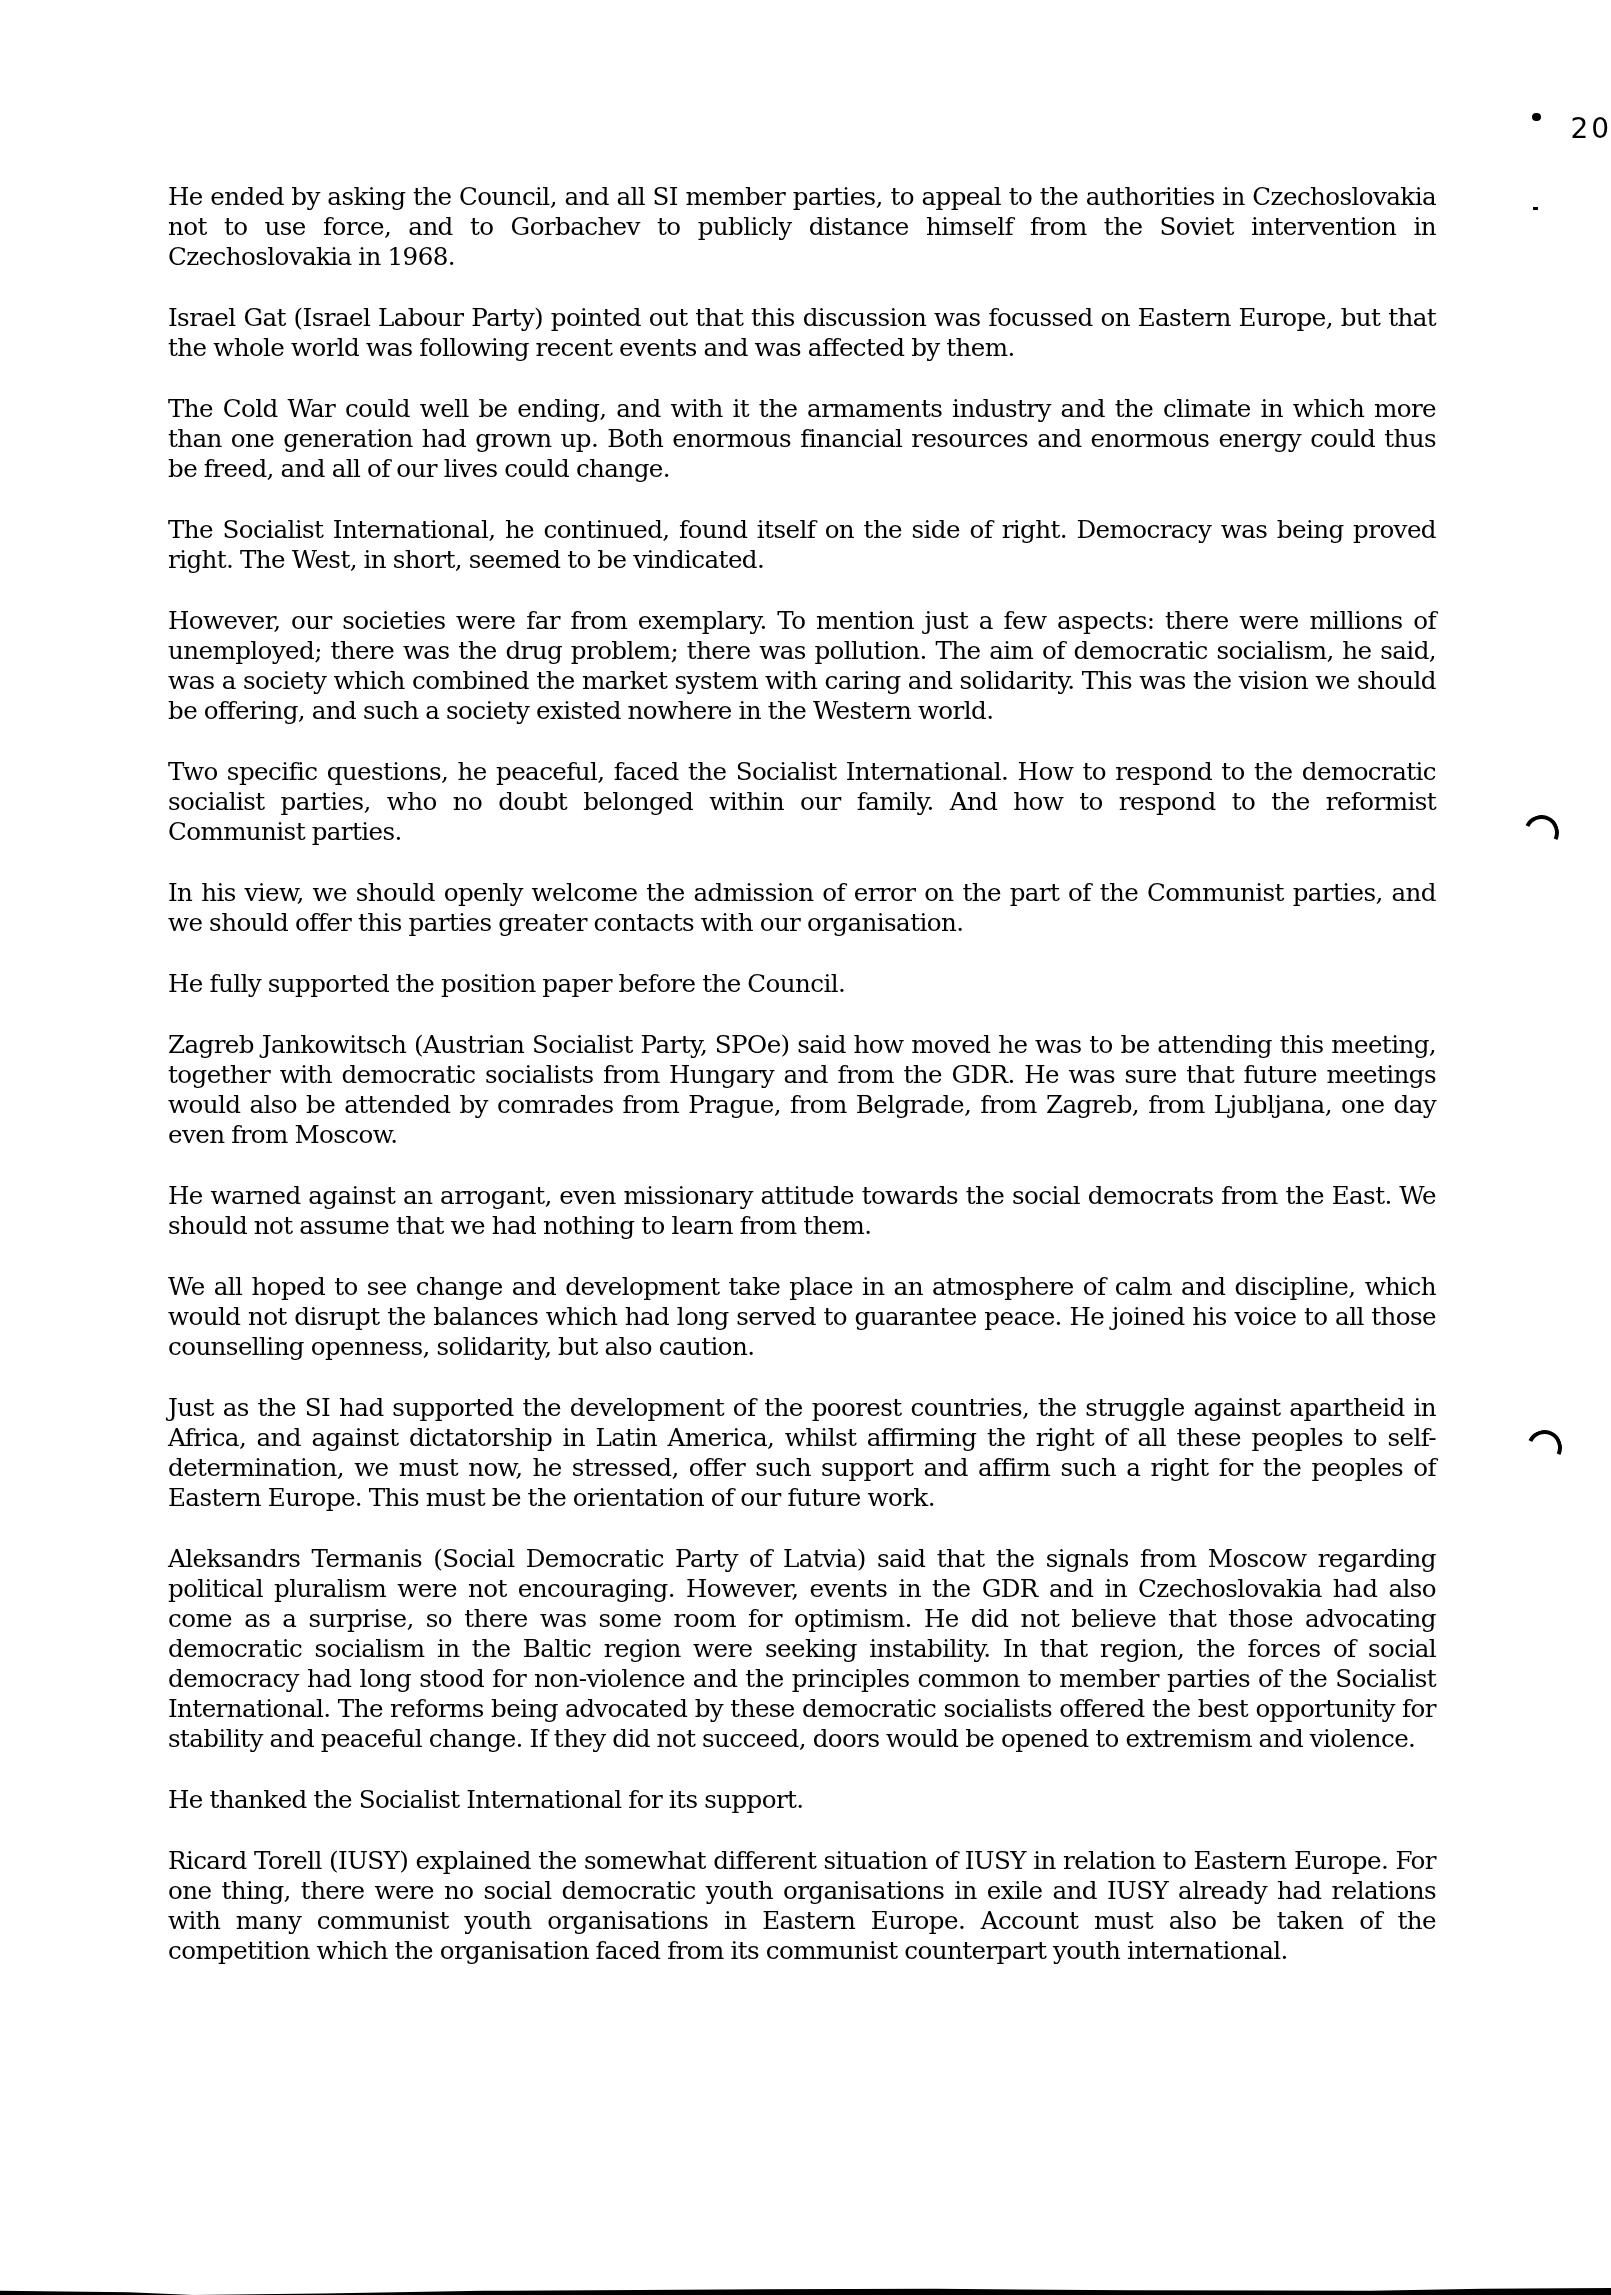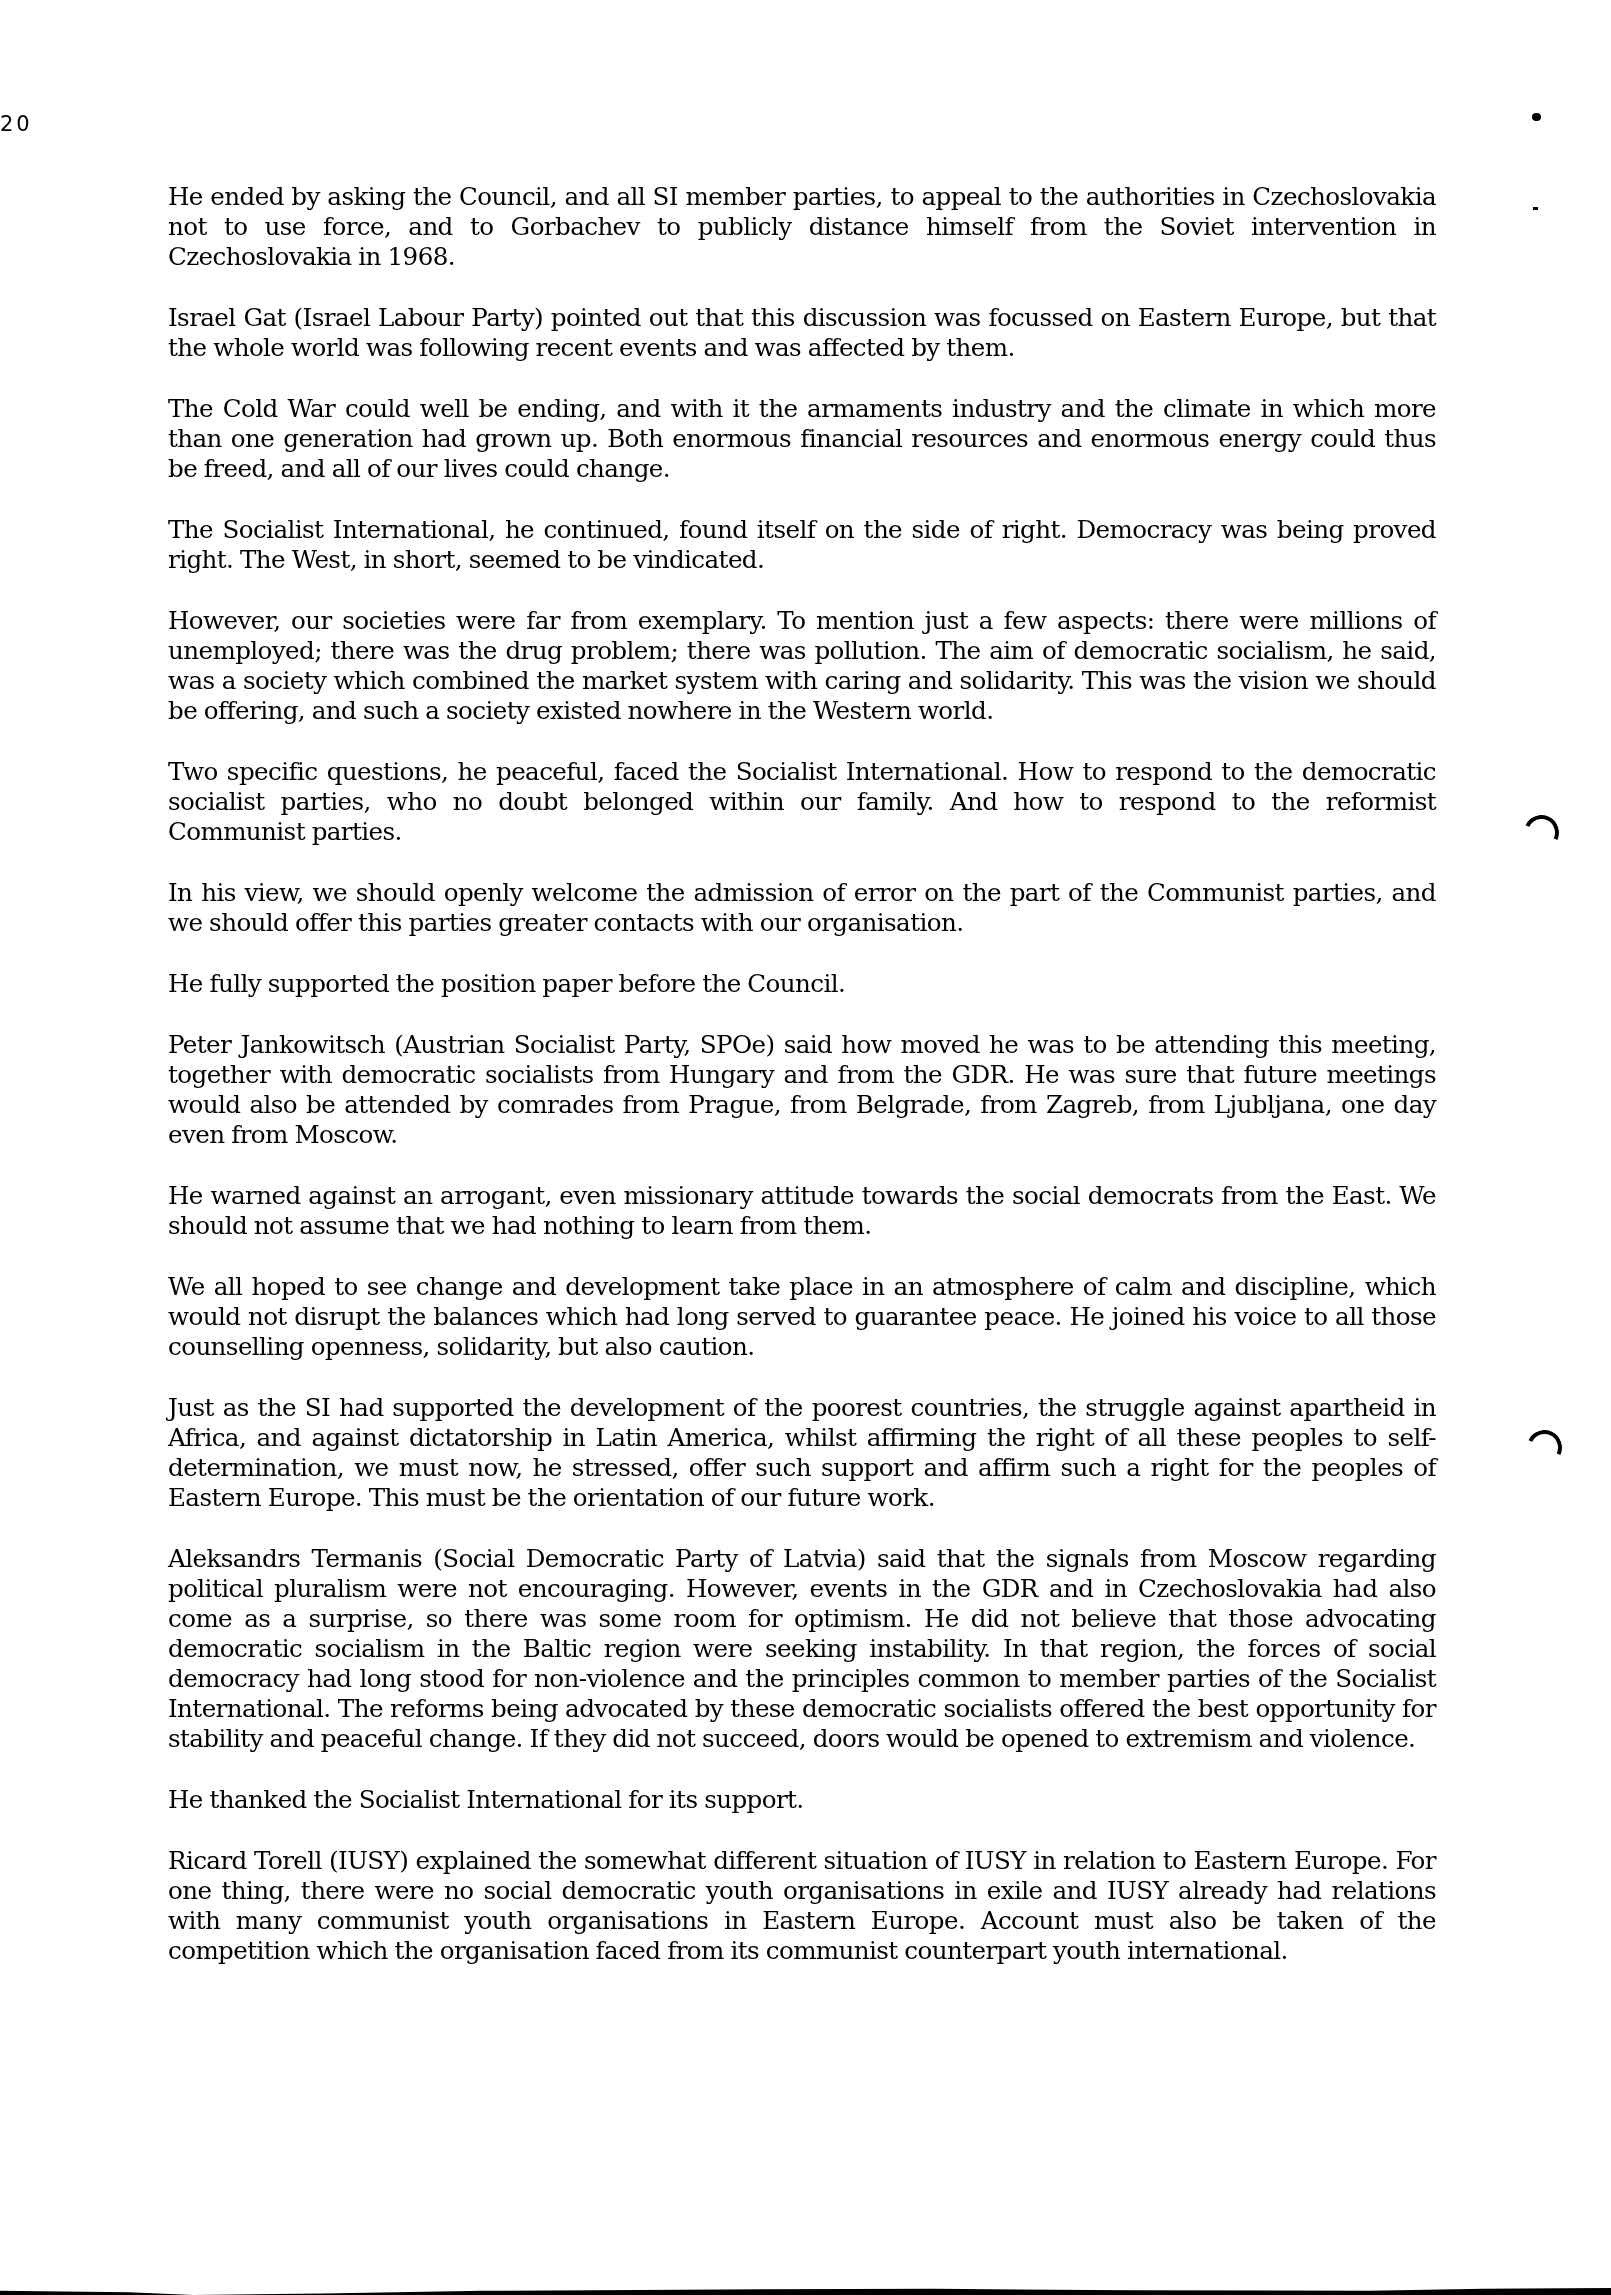--- a/index.html
+++ b/index.html
@@ -13,22 +13,22 @@
       position: relative;
       overflow: hidden;
       color: #000000;
       font-family: "DejaVu Serif", "Liberation Serif", serif;
     }
     .page-number {
       position: absolute;
       top: 112px;
       left: 0;
       width: 1612px;
-      text-align: left;
-      font-size: 21px;
+      text-align: right;
+      font-size: 28px;
       letter-spacing: 2.9px;
       font-family: "DejaVu Sans", "Liberation Sans", sans-serif;
     }
     .body-text {
       position: absolute;
       left: 168px;
       top: 182px;
       width: 1268px;
     }
     .para {
@@ -84,21 +84,21 @@
 
 <div class="body-text">
   <p class="para"><span>He ended by asking the Council, and all SI member parties, to appeal to the authorities in Czechoslovakia not to use force, and to Gorbachev to publicly distance himself from the Soviet intervention in Czechoslovakia in 1968.</span></p>
   <p class="para"><span class="speaker">Israel Gat</span><span> (Israel Labour Party) pointed out that this discussion was focussed on Eastern Europe, but that the whole world was following recent events and was affected by them.</span></p>
   <p class="para"><span>The Cold War could well be ending, and with it the armaments industry and the climate in which more than one generation had grown up. Both enormous financial resources and enormous energy could thus be freed, and all of our lives could change.</span></p>
   <p class="para"><span>The Socialist International, he continued, found itself on the side of right. Democracy was being proved right. The West, in short, seemed to be vindicated.</span></p>
   <p class="para"><span>However, our societies were far from exemplary. To mention just a few aspects: there were millions of unemployed; there was the drug problem; there was pollution. The aim of democratic socialism, he said, was a society which combined the market system with caring and solidarity.  This was the vision we should be offering, and such a society existed nowhere in the Western world.</span></p>
   <p class="para"><span>Two specific questions, he peaceful, faced the Socialist International. How to respond to the democratic socialist parties, who no doubt belonged within our family. And how to respond to the reformist Communist parties.</span></p>
   <p class="para"><span>In his view, we should openly welcome the admission of error on the part of the Communist parties, and we should offer this parties greater contacts with our organisation.</span></p>
   <p class="para"><span>He fully supported the position paper before the Council.</span></p>
-  <p class="para"><span class="speaker">Peter Jankowitsch</span><span> (Austrian Socialist Party, SPOe) said how moved he was to be attending this meeting, together with democratic socialists from Hungary and from the GDR.  He was sure that future meetings would also be attended by comrades from Prague, from Belgrade, from Zagreb, from Ljubljana, one day even from Moscow.</span></p>
+  <p class="para"><span class="speaker">Zagreb Jankowitsch</span><span> (Austrian Socialist Party, SPOe) said how moved he was to be attending this meeting, together with democratic socialists from Hungary and from the GDR.  He was sure that future meetings would also be attended by comrades from Prague, from Belgrade, from Zagreb, from Ljubljana, one day even from Moscow.</span></p>
   <p class="para"><span>He warned against an arrogant, even missionary attitude towards the social democrats from the East. We should not assume that we had nothing to learn from them.</span></p>
   <p class="para"><span>We all hoped to see change and development take place in an atmosphere of calm and discipline, which would not disrupt the balances which had long served to guarantee peace. He joined his voice to all those counselling openness, solidarity, but also caution.</span></p>
   <p class="para"><span>Just as the SI had supported the development of the poorest countries,  the struggle against apartheid in Africa, and against dictatorship in Latin America, whilst affirming the right of all these peoples to self-determination, we must now, he stressed, offer such support and affirm such a right for the peoples of Eastern Europe. This must be the orientation of our future work.</span></p>
   <p class="para"><span class="speaker">Aleksandrs Termanis</span><span> (Social Democratic Party of Latvia) said that the signals from Moscow regarding political pluralism were not encouraging. However, events in the GDR and in Czechoslovakia had also come as a surprise, so there was some room for optimism. He did not believe that those advocating democratic socialism in the Baltic region were seeking instability. In that region, the forces of social democracy had long stood for non-violence and the principles common to member parties of the Socialist International. The reforms being advocated by these democratic socialists offered the best opportunity for stability and peaceful change. If they did not succeed, doors would be opened to extremism and violence.</span></p>
   <p class="para"><span>He thanked the Socialist International for its support.</span></p>
   <p class="para"><span class="speaker">Ricard Torell</span><span> (IUSY) explained the somewhat different situation of IUSY in relation to Eastern Europe. For one thing, there were no social democratic youth organisations in exile and IUSY already had relations with many communist youth organisations in Eastern Europe. Account must also be taken of the competition which the organisation faced from its communist counterpart youth international.</span></p>
 </div>
 
 <div class="mark dot-mark" style="left:1532px; top:113px;"></div>
 <div class="mark dash-mark" style="left:1533px; top:207px;"></div>

